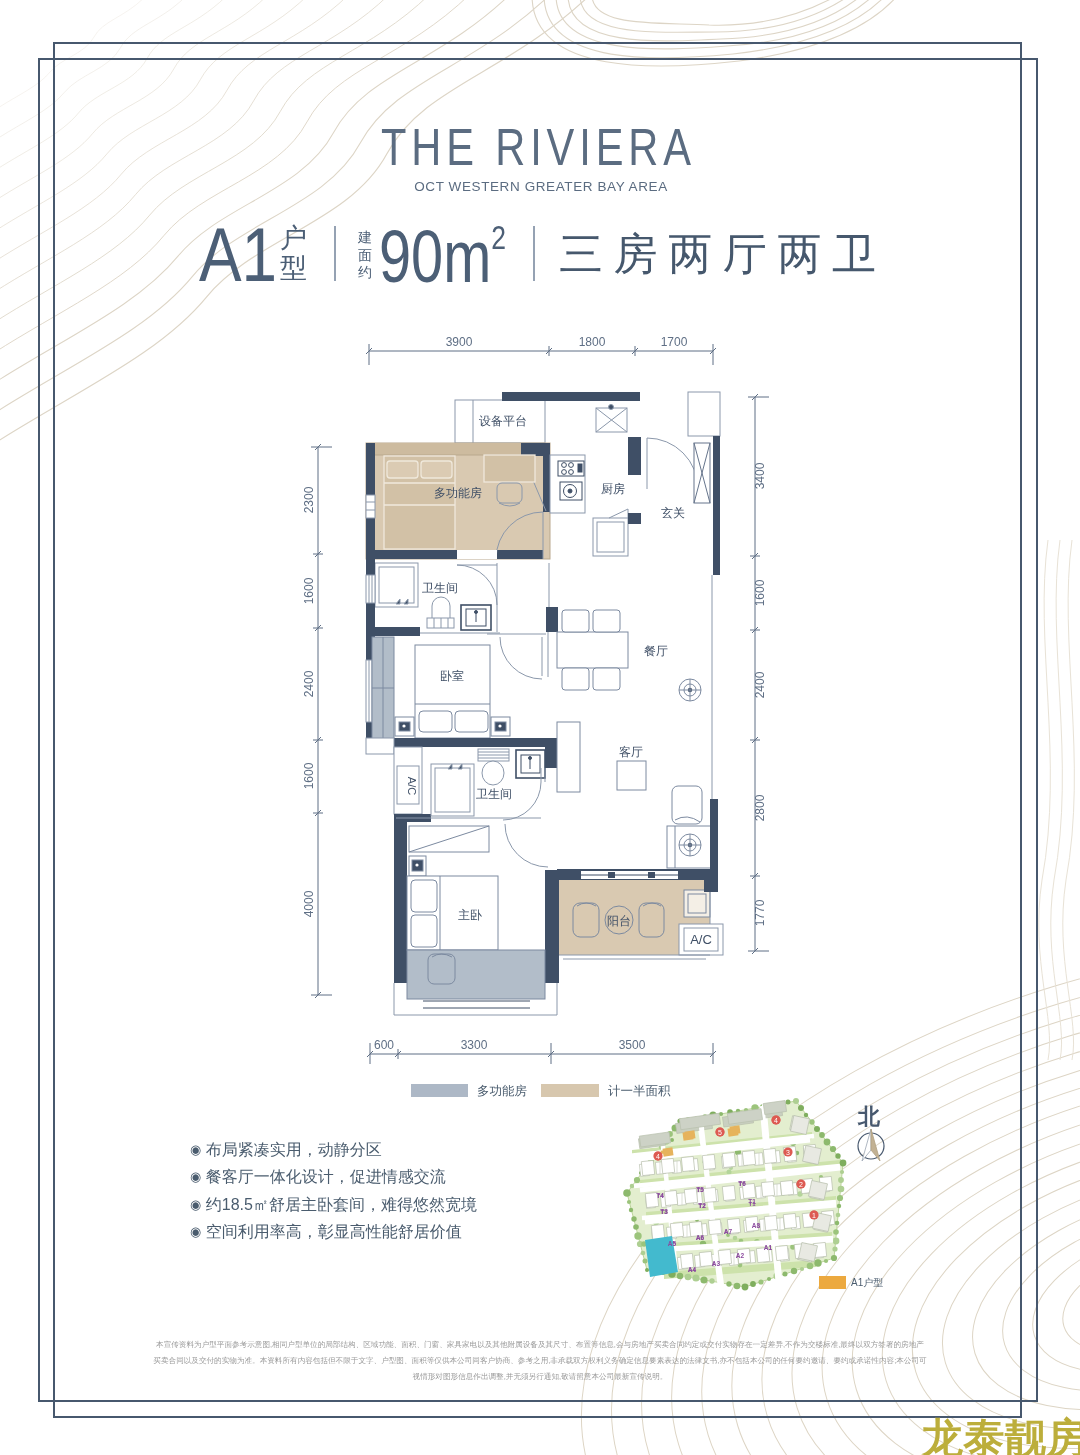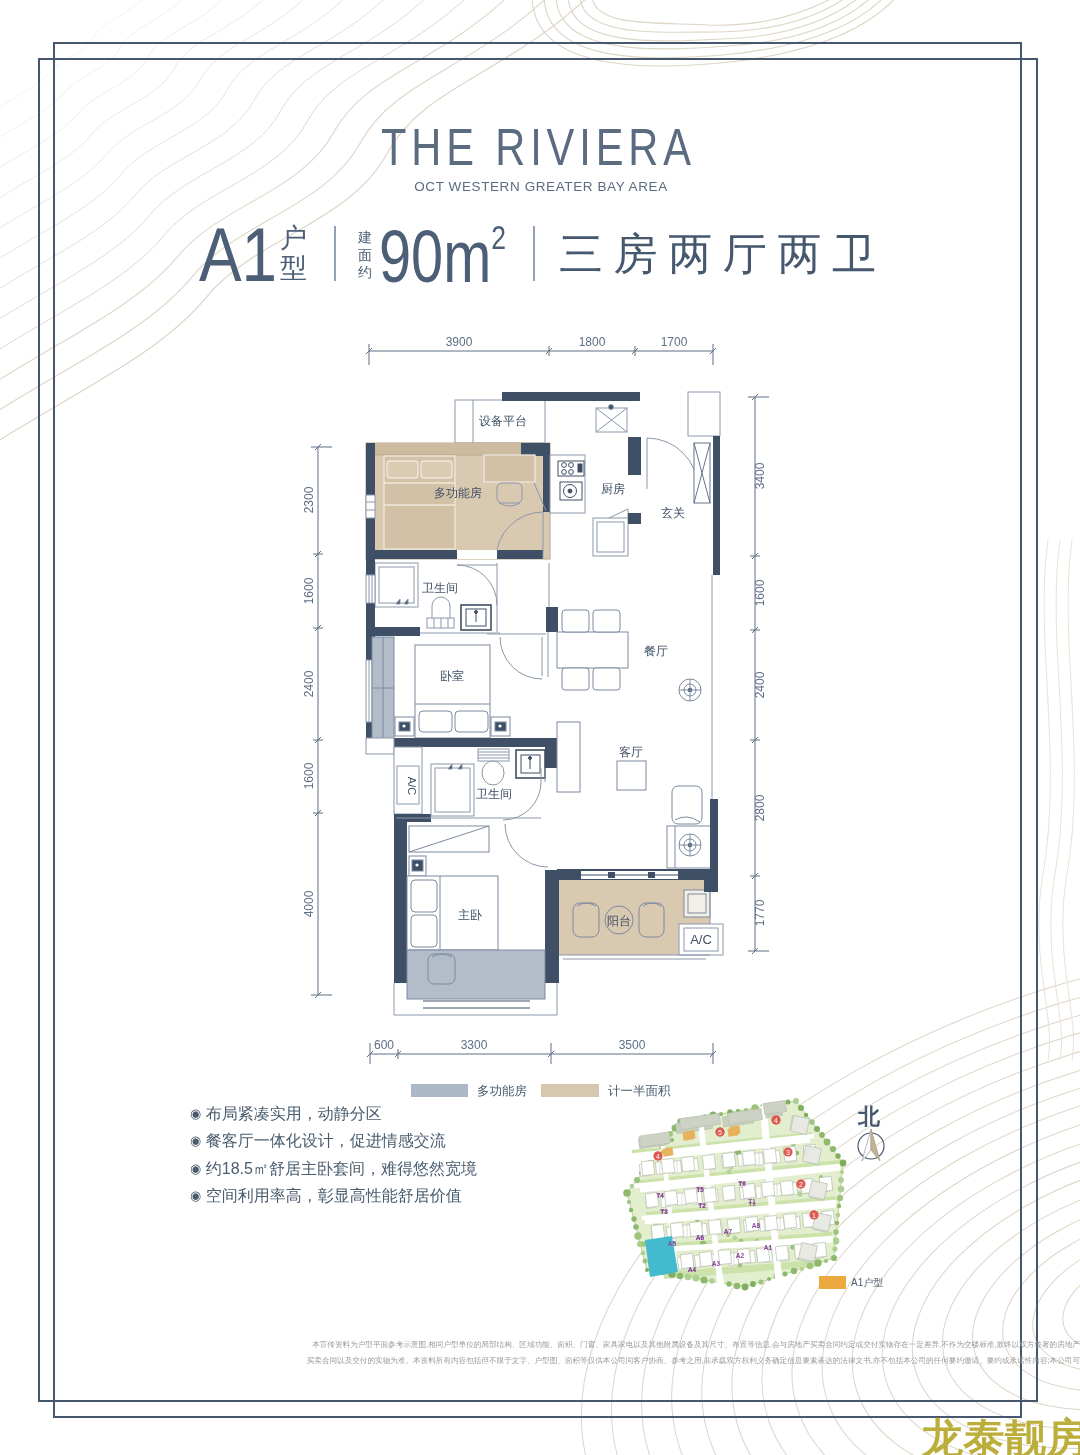--- a/index.html
+++ b/index.html
@@ -877,30 +877,31 @@
 <div class="abs" style="left:559px;top:225px;color:#46586d;font-size:44px;letter-spacing:10.6px;text-align:center;">三房两厅两卫</div>
 
 <div class="abs" style="left:533px;top:226px;width:1.5px;height:55px;background:#95a2b3;"></div>
 
 <div class="abs" style="left:411px;top:1084px;width:57px;height:13px;background:#adb8c6;"></div>
 <div class="abs" style="left:477px;top:1083px;color:#4a5c6e;font-size:12.5px;">多功能房</div>
 
 <div class="abs" style="left:541px;top:1084px;width:58px;height:13px;background:#d7c7ae;"></div>
 <div class="abs" style="left:608px;top:1083px;color:#4a5c6e;font-size:12.5px;text-align:center;">计一半面积</div>
 
-<div class="abs" style="left:190px;top:1100px;color:#4a5c6e;font-size:16px;line-height:27.4px;">
+<div class="abs" style="left:190px;top:1136px;color:#4a5c6e;font-size:16px;line-height:27.4px;">
   <div><span style="font-size:13px;vertical-align:1px;">◉</span> 布局紧凑实用，动静分区</div>
   <div><span style="font-size:13px;vertical-align:1px;">◉</span> 餐客厅一体化设计，促进情感交流</div>
   <div><span style="font-size:13px;vertical-align:1px;">◉</span> 约18.5㎡舒居主卧套间，难得悠然宽境</div>
   <div><span style="font-size:13px;vertical-align:1px;">◉</span> 空间利用率高，彰显高性能舒居价值</div>
 </div>
 
 <div class="abs" style="left:858px;top:1102px;color:#47586e;font-size:22px;font-weight:bold;">北</div>
 
 <div class="abs" style="left:819px;top:1276px;width:27px;height:13px;background:#eca93f;"></div>
 <div class="abs" style="left:851px;top:1276px;color:#4a5c6e;font-size:10px;">A1户型</div>
 
-<div class="abs" style="left:0;top:1337px;width:1080px;color:#9a9a9a;font-size:7.6px;line-height:15.8px;text-align:right;white-space:nowrap;">
+<div class="abs" style="left:0;top:1337px;width:1080px;color:#9a9a9a;font-size:7.6px;line-height:15.8px;text-align:center;white-space:nowrap;">
 <div>本宣传资料为户型平面参考示意图,相同户型单位的局部结构、区域功能、面积、门窗、家具家电以及其他附属设备及其尺寸、布置等信息,会与房地产买卖合同约定或交付实物存在一定差异,不作为交楼标准,最终以双方签署的房地产</div>
 <div>买卖合同以及交付的实物为准。本资料所有内容包括但不限于文字、户型图、面积等仅供本公司同客户协商、参考之用,非承载双方权利义务确定信息要素表达的法律文书,亦不包括本公司的任何要约邀请、要约或承诺性内容;本公司可</div>
+<div>视情形对图形信息作出调整,并无须另行通知,敬请留意本公司最新宣传说明。</div>
 </div>
 
 <div class="abs" style="left:922px;top:1411px;color:#bcae3b;font-size:41px;font-weight:bold;letter-spacing:0.5px;white-space:nowrap;">龙泰靓房</div>
 
 </body></html>

